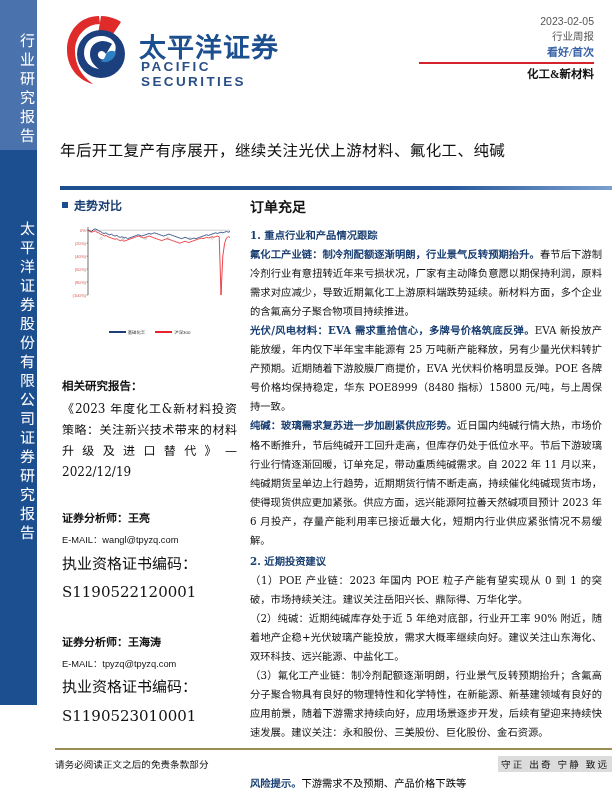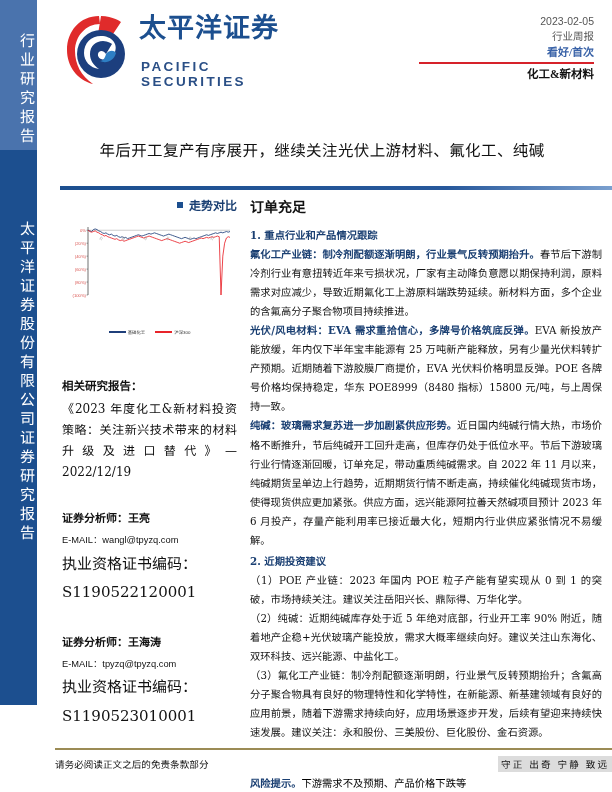--- a/index.html
+++ b/index.html
@@ -32,57 +32,56 @@
     text-align:center;
   }
   #spine-label-top{top:30px;height:120px;font-size:15px;}
   #spine-label-bot{top:172px;height:420px;font-size:15px;}
 
   
   #header{position:absolute;left:37px;top:0;width:575px;height:105px;}
   #logo-wrap{position:absolute;left:28px;top:14px;width:235px;height:72px;}
   #logo-mark{position:absolute;left:0;top:0;width:68px;height:72px;}
   #logo-cn{
-    position:absolute;left:74px;top:0;
+    position:absolute;left:74px;top:20px;
     font-size:27px;font-weight:bold;color:#1c4f8f;
     font-family:"DejaVu Sans","Liberation Sans",sans-serif;
     letter-spacing:1px;line-height:1;
   }
   #logo-en{
     position:absolute;left:76px;top:45px;
     font-size:13.5px;color:#2a4f86;letter-spacing:2.4px;
     font-family:"Liberation Sans","DejaVu Sans",sans-serif;
     font-weight:bold;
   }
   #header-meta{position:absolute;right:18px;top:14px;width:175px;text-align:right;}
   #header-meta .m-date{font-size:10.5px;color:#555;line-height:1.45;
        font-family:"Liberation Sans","DejaVu Sans",sans-serif;}
   #header-meta .m-type{font-size:10.5px;color:#555;line-height:1.45;}
   #header-meta .m-rating{font-size:11px;color:#3a63a8;line-height:1.5;font-weight:bold;}
   #header-rule{height:2.2px;background:#d6222a;margin:1px 0 2px 0;}
   #header-meta .m-sector{font-size:11.5px;color:#111;font-weight:bold;line-height:1.5;}
 
   
   #doc-title{
-    position:absolute;left:72px;top:138px;width:500px;
+    position:absolute;left:60px;top:138px;width:500px;
     font-size:15.5px;color:#111;letter-spacing:0.4px;
     font-family:Liberation Mono, monospace;
-    text-align:center;
   }
   #title-rule{position:absolute;left:60px;top:186px;width:552px;height:4px;
     background:linear-gradient(to right,#1c4f8f 0%,#27589b 70%,#7ba0cf 100%);}
 
   
   #col-left{position:absolute;left:62px;top:196px;width:175px;}
   #col-right{position:absolute;left:250px;top:196px;width:352px;}
 
   .sec-head{
     font-size:12px;font-weight:bold;color:#1a3f72;
     font-family:"DejaVu Serif","Liberation Serif",serif;
-    margin:0 0 6px 0;display:flex;align-items:center;gap:6px;justify-content:flex-end;
+    margin:0 0 6px 0;display:flex;align-items:center;gap:6px;
   }
   .sq{display:inline-block;width:6px;height:6px;background:#1c4f8f;}
 
   
   #chart-box{width:172px;height:108px;position:relative;margin-top:2px;}
   #chart-svg{display:block;}
   #chart-legend{display:flex;gap:10px;justify-content:center;margin-top:2px;
      font-size:4.4px;color:#333;font-family:"Liberation Sans","DejaVu Sans",sans-serif;}
   .lg{display:flex;align-items:center;gap:2px;}
   .lg i{display:block;width:17px;height:2px;}

